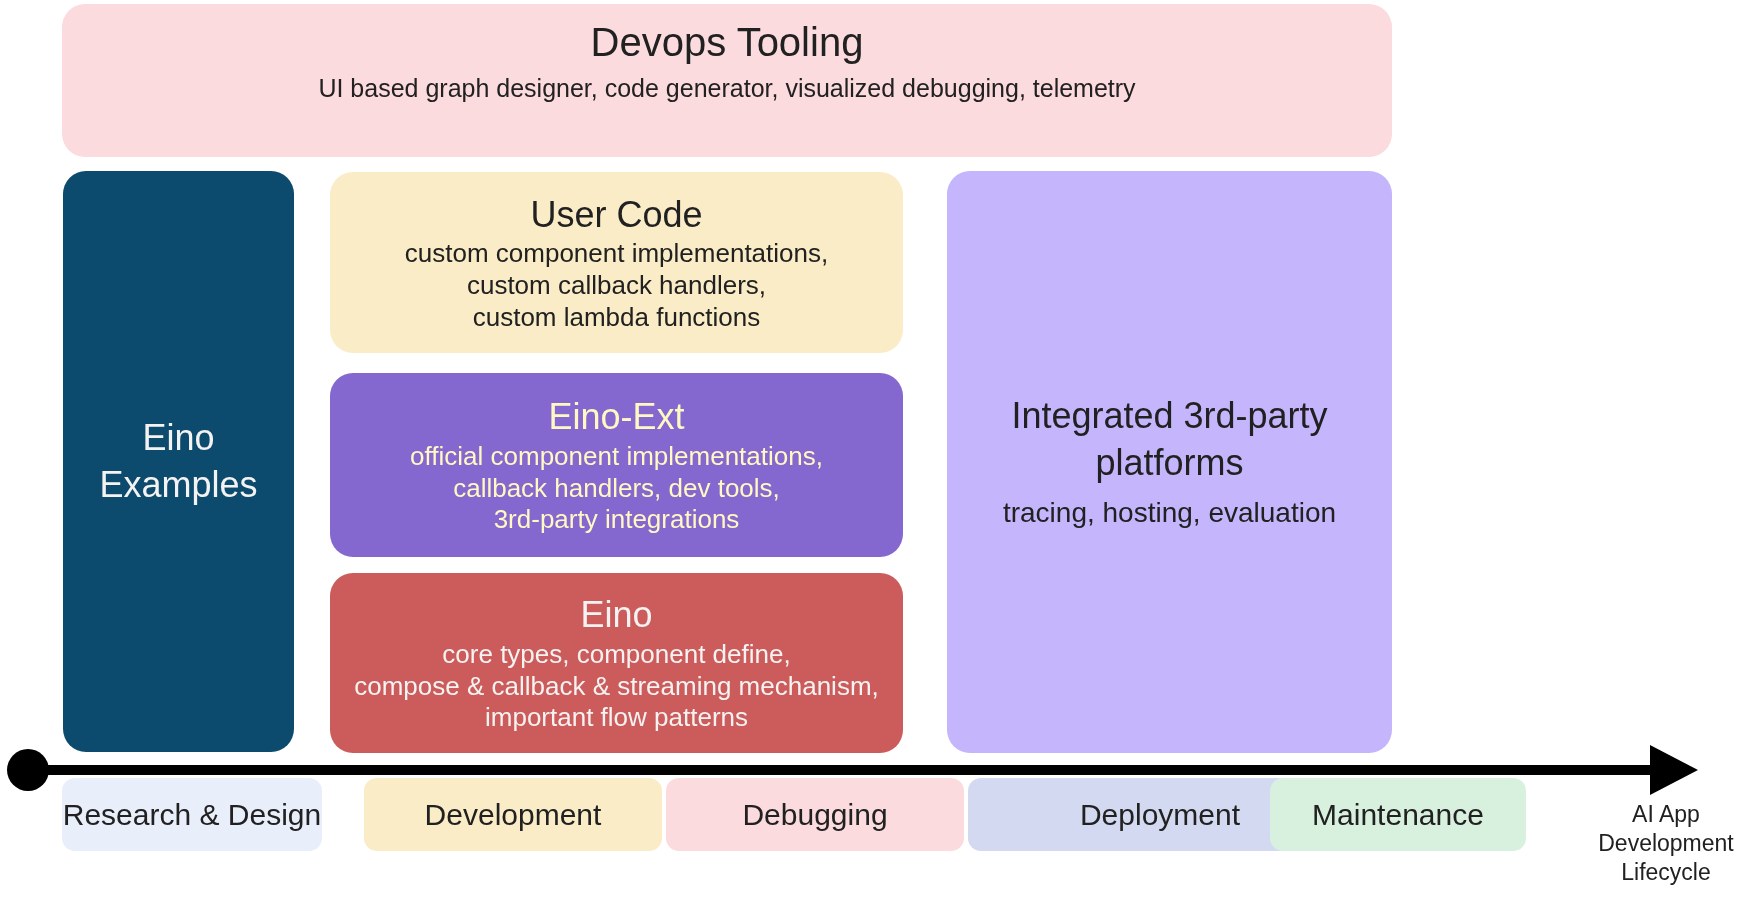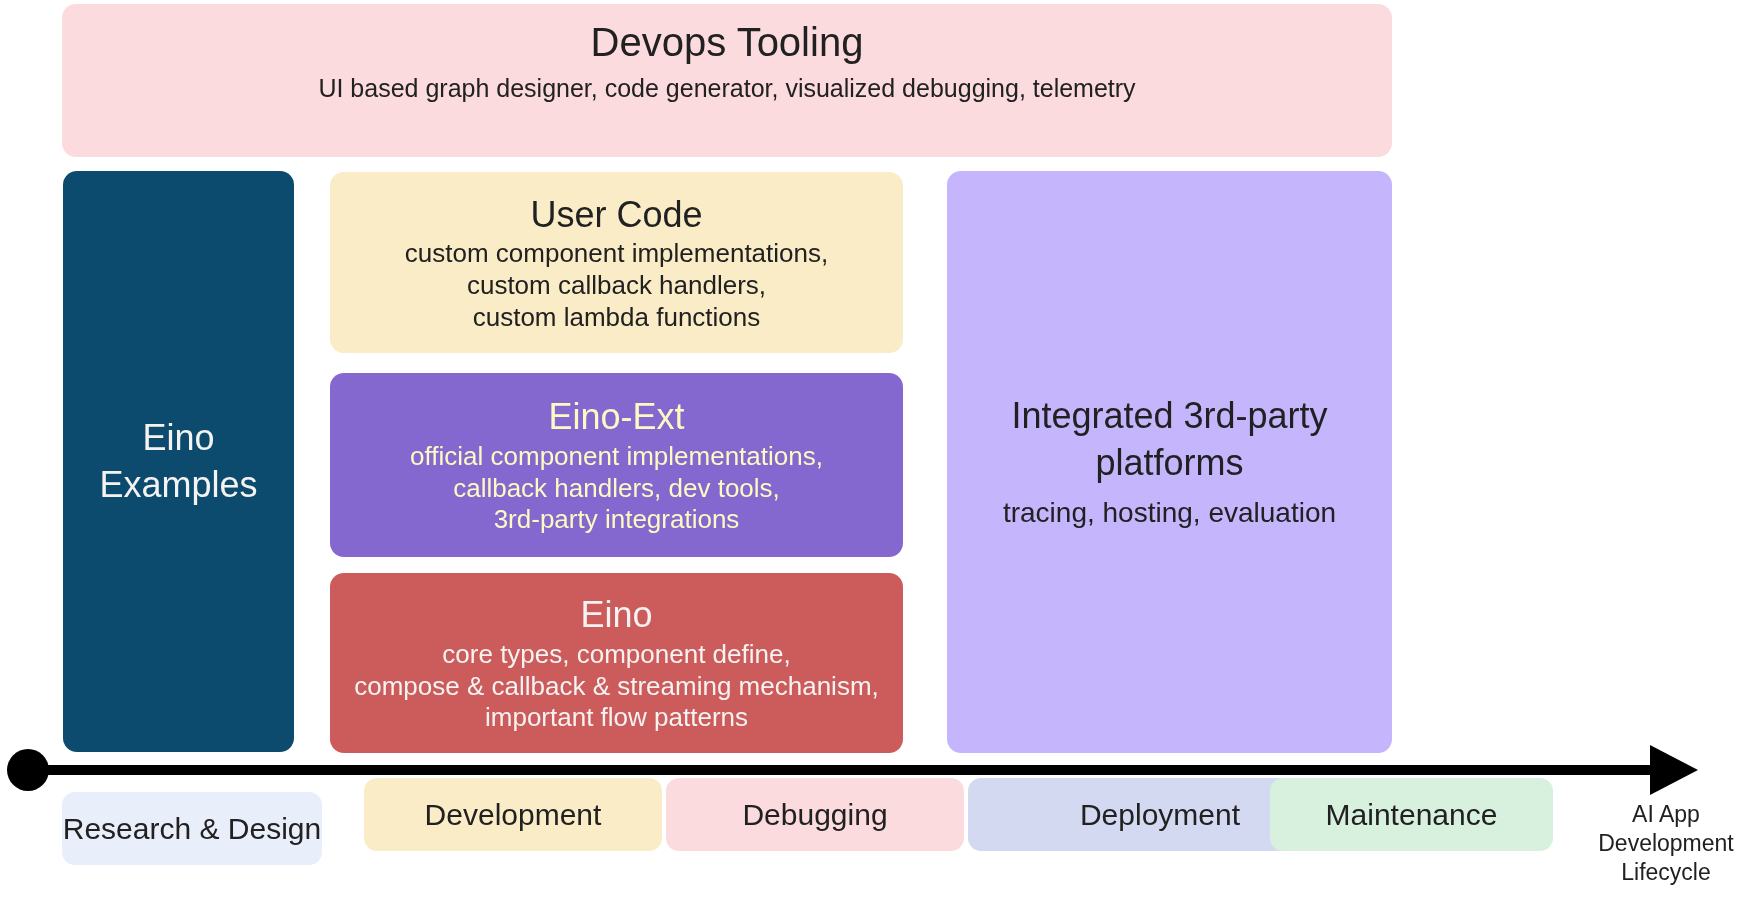--- a/index.html
+++ b/index.html
@@ -8,21 +8,21 @@
     width: 1760px;
     height: 920px;
     background: #ffffff;
     font-family: "Liberation Sans", sans-serif;
     color: #212121;
     overflow: hidden;
   }
   .box {
     position: absolute;
     box-sizing: border-box;
-    border-radius: 14px;
+    border-radius: 23px;
     display: flex;
     flex-direction: column;
     align-items: center;
     justify-content: center;
     text-align: center;
   }
   .box-title { font-size: 36px; line-height: 1.3; font-weight: 400; margin: 0; }
   .box-line  { font-size: 26px; line-height: 1.22; }
 
   .devops {
@@ -62,25 +62,25 @@
     border-bottom: 25px solid transparent;
     border-left: 48px solid #000000;
   }
 
   .phase {
     position: absolute; top: 778px; height: 73px;
     box-sizing: border-box; border-radius: 13px;
     display: flex; align-items: center; justify-content: center;
     font-size: 30px; text-align: center;
   }
-  .phase-0 { left: 62px;   width: 260px; margin-top: 14px; }
+  .phase-0 { left: 62px;   width: 260px; }
   .phase-1 { left: 364px;  width: 298px; }
   .phase-2 { left: 666px;  width: 298px; }
   .phase-3 { left: 968px;  width: 352px; padding-left: 32px; }
-  .phase-4 { left: 1270px; width: 283px; }
+  .phase-4 { left: 1270px; width: 256px; }
 
   .lifecycle-label {
     position: absolute; left: 1572px; top: 800px; width: 188px;
     text-align: center; font-size: 23px; line-height: 1.25;
   }
 </style>
 </head>
 <body>
 
 <div class="canvas">

